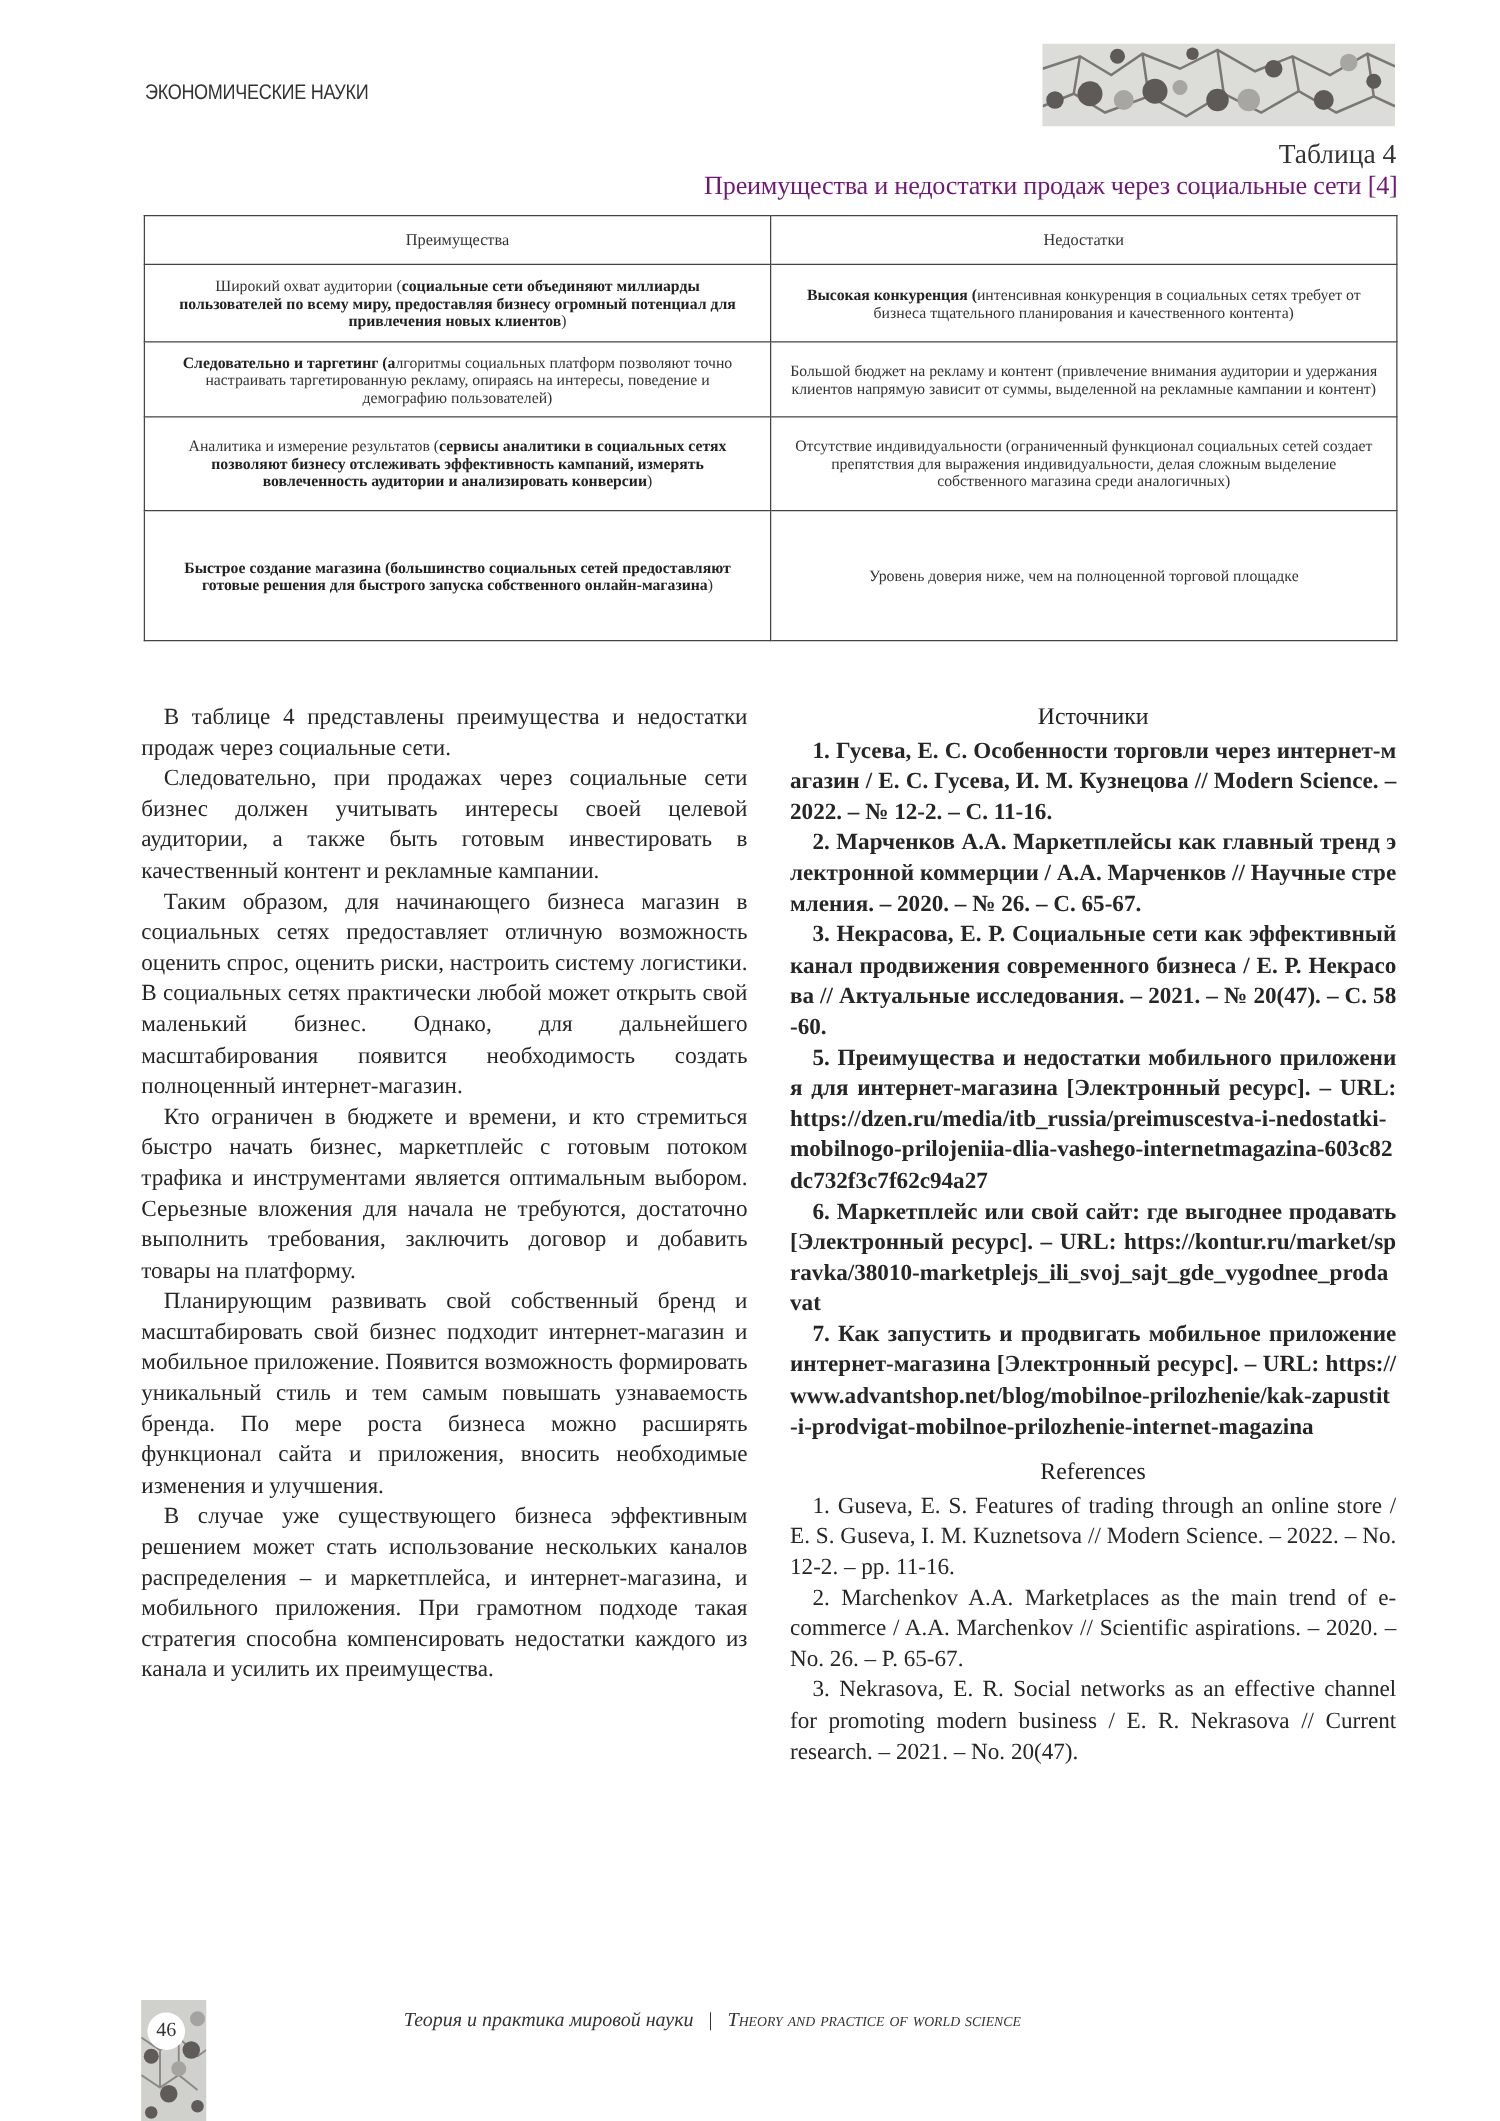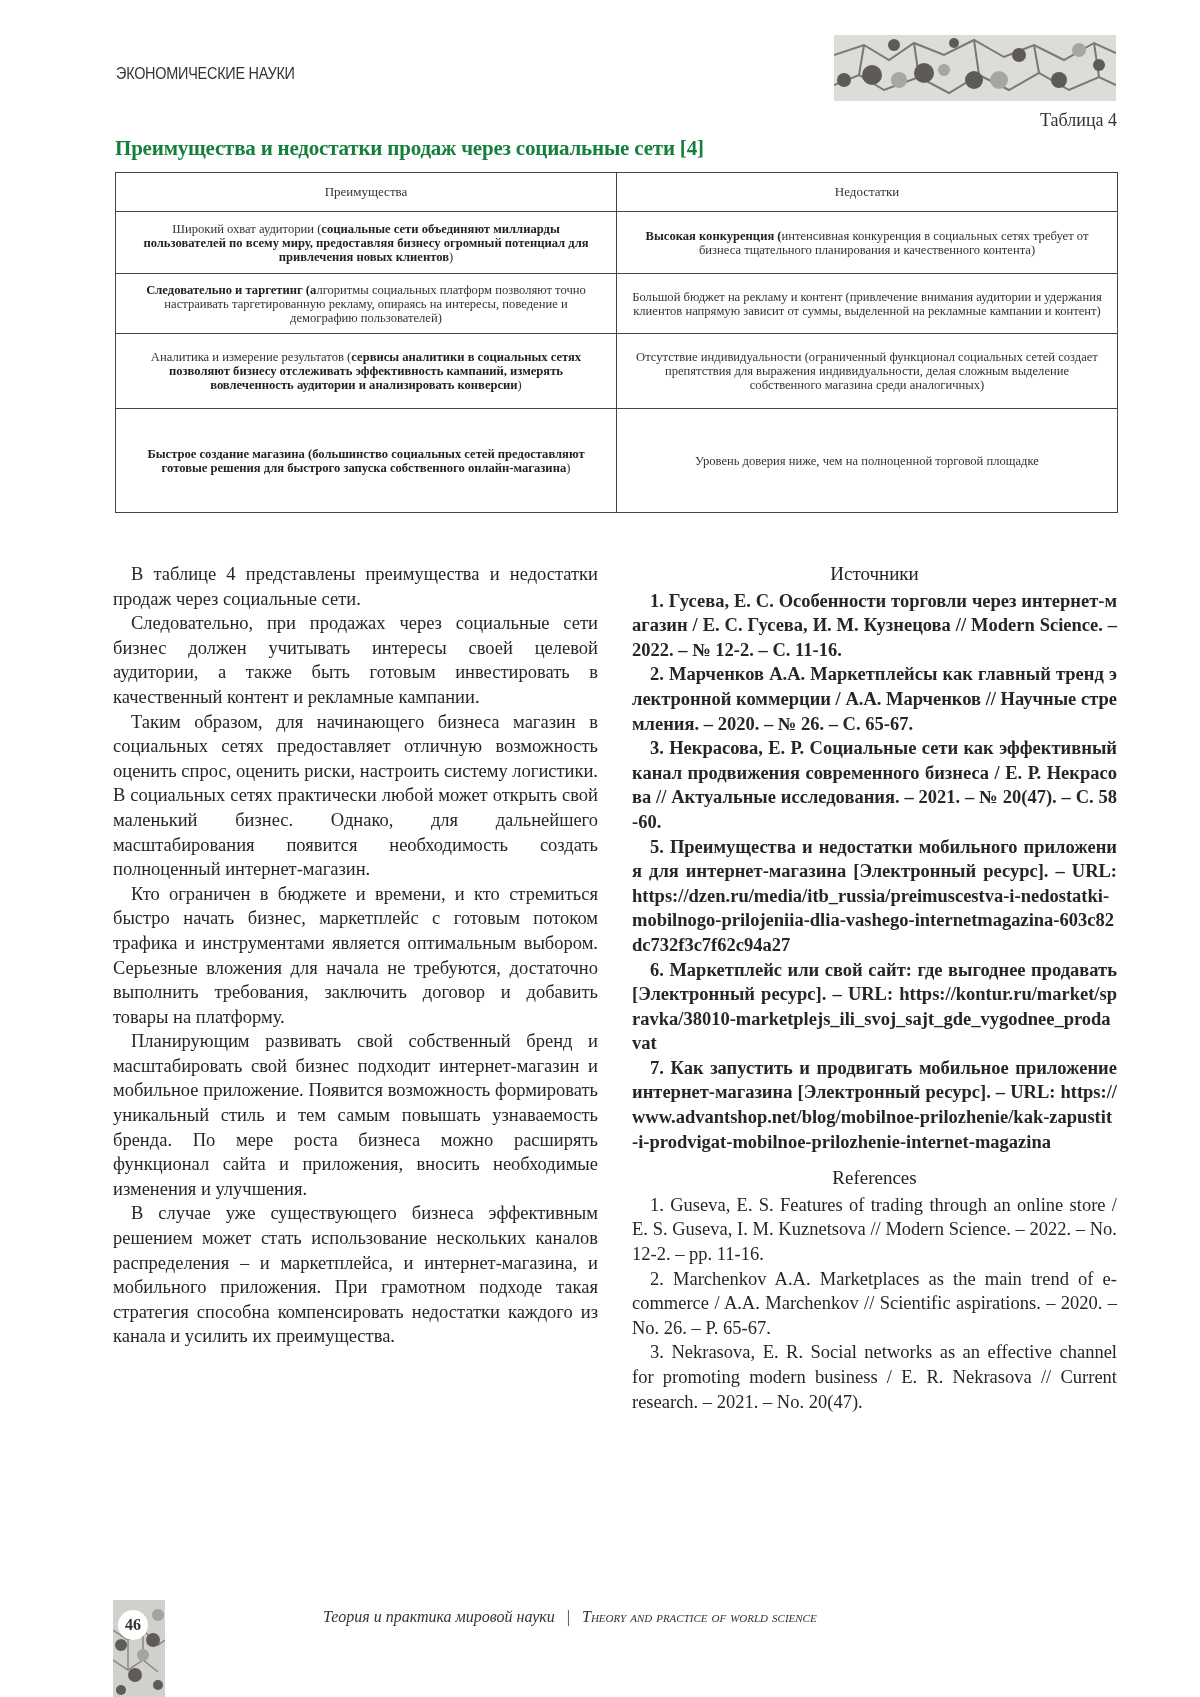--- a/index.html
+++ b/index.html
@@ -1,35 +1,35 @@
 <!DOCTYPE html>
 <html><head>
 <meta charset="utf-8">
 <style>
   html, body { margin: 0; padding: 0; background: #ffffff; }
   body { width: 1200px; height: 1697px; position: relative; overflow: hidden; color: #222; font-family: "Liberation Serif", "DejaVu Serif", serif; }
   .section-label { position: absolute; left: 116px; top: 64px; font-family: "Liberation Sans", sans-serif; font-size: 17px; letter-spacing: -0.3px; transform: scaleX(0.85); transform-origin: left top; color: #333; }
   .header-img { position: absolute; left: 834px; top: 35px; width: 282px; height: 66px; overflow: hidden; background: #d9d9d6; }
   .header-img svg { display: block; }
-  .table-num { position: absolute; right: 83px; top: 110px; font-size: 18px; color: #333; }
-  .table-title { position: absolute; left: 115px; width: 1003px; top: 136px; text-align: left; font-size: 21px; font-weight: bold; color: #15803d; letter-spacing: -0.2px; }
+  .table-num { position: absolute; right: 83px; top: 110px; font-size: 22px; color: #333; }
+  .table-title { position: absolute; left: 115px; width: 1003px; top: 136px; text-align: right; font-size: 21px; font-weight: normal; color: #701a75; letter-spacing: -0.2px; }
   table.adv { position: absolute; left: 115px; top: 172px; width: 1003px; border-collapse: collapse; table-layout: fixed; }
   table.adv td, table.adv th { border: 1.5px solid #444; text-align: center; vertical-align: middle; font-size: 12.6px; line-height: 14px; padding: 4px 14px; color: #333; font-weight: normal; }
   table.adv th { height: 30px; font-size: 13px; }
   table.adv td b { font-weight: bold; color: #222; }
   .r1 { height: 62px; } .r2 { height: 60px; } .r3 { height: 75px; } .r4 { height: 104px; }
   .col { position: absolute; top: 562px; width: 485px; font-size: 18.5px; line-height: 24.6px; color: #262626; text-align: justify; }
   .col.left { left: 113px; }
   .col.right { left: 632px; }
   .col p { margin: 0; text-indent: 18px; }
   .col h3 { margin: 0 0 2px 0; font-size: 19px; text-align: center; font-weight: normal; color: #222; }
   .col h3.refs { margin-top: 12px; }
   .ref { word-break: break-all; font-weight: bold; }
   .footer-img { position: absolute; left: 113px; top: 1600px; width: 52px; height: 97px; background: #cfcfcc; overflow: hidden; }
-  .page-num { position: absolute; left: 118px; top: 1610px; width: 30px; height: 30px; border-radius: 50%; background: #fff; font-size: 16px; font-weight: bold; text-align: center; line-height: 30px; color: #333; }
+  .page-num { position: absolute; left: 118px; top: 1610px; width: 30px; height: 30px; border-radius: 50%; background: #fff; font-size: 16px; font-weight: normal; text-align: center; line-height: 30px; color: #333; }
   .footer-text { position: absolute; left: 323px; top: 1608px; font-size: 16px; color: #333; }
   .footer-text .ru { font-style: italic; }
   .footer-text .sep { margin: 0 12px; }
   .footer-text .en { font-variant: small-caps; font-style: italic; }
 </style>
 </head>
 <body>
 
 <div class="section-label">ЭКОНОМИЧЕСКИЕ НАУКИ</div>
 

